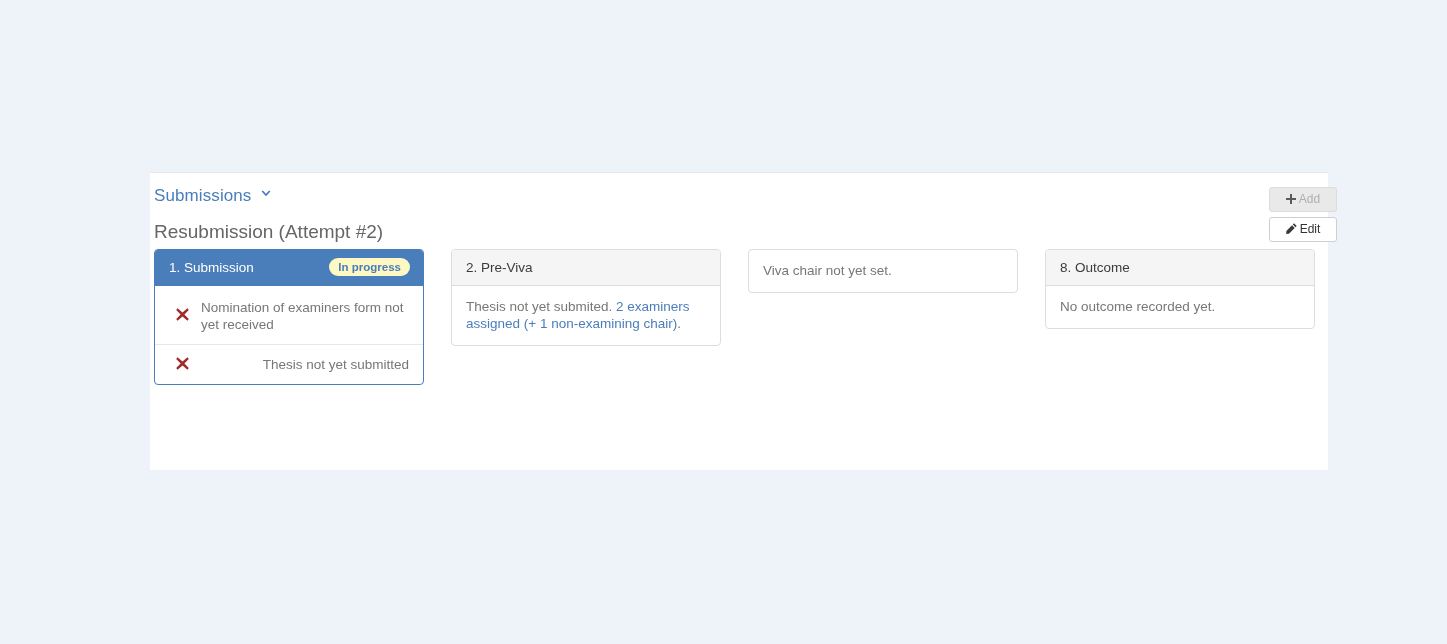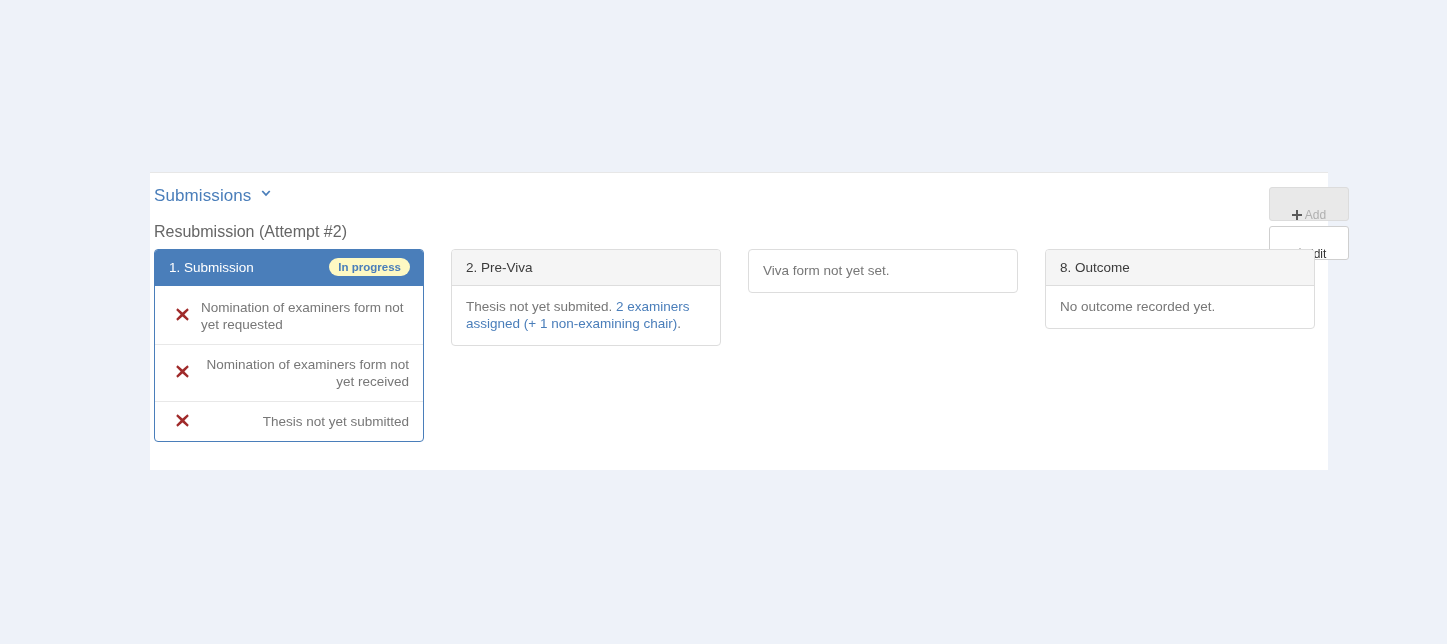--- a/index.html
+++ b/index.html
@@ -51,45 +51,45 @@
     vertical-align: middle;
     cursor: pointer;
   }
   .chev svg { display:block; }
 
   .attempt-line {
     position: absolute;
     left: 4px;
     top: 49px;
     color: #666666;
-    font-size: 16px;
+    font-size: 19px;
     line-height: 20px;
     white-space: nowrap;
   }
 
   
   .btn-stack {
     position: absolute;
     right: 3px;
     top: 14px;
     width: 56px;
   }
   .btn {
     display: block;
     box-sizing: border-box;
-    width: 80px;
+    width: 68px;
     height: 25px;
     border-radius: 3px;
     font-size: 12px;
     line-height: 23px;
     text-align: center;
     border: 1px solid #cfcfcf;
     background: #ffffff;
     color: #333333;
-    padding: 16px;
+    padding: 0;
     white-space: nowrap;
   }
   .btn + .btn { margin-top: 5px; }
   .btn.disabled {
     background: #e9e9e9;
     border-color: #dcdcdc;
     color: #b0b0b0;
     cursor: default;
   }
   .btn .glyph {
@@ -220,28 +220,20 @@
 
   <div class="cards">
 
     <div class="card active" style="left:0px; width:270px;">
       <div class="card-head">
         <span>1. Submission</span>
         <span class="badge">In progress</span>
       </div>
       <div class="card-body">
         <div class="checklist">
-          <div class="check-item">
-            <span class="x">
-                <svg width="13" height="13" viewBox="0 0 13 13" aria-hidden="true">
-                  <path d="M1.6 0.2 L6.5 4.6 L11.4 0.2 L12.8 2.0 L8.4 6.5 L12.8 11.0 L11.4 12.8 L6.5 8.4 L1.6 12.8 L0.2 11.0 L4.6 6.5 L0.2 2.0 Z" fill="#a02b2b"></path>
-                </svg>
-              </span>
-            <span>Nomination of examiners form not yet requested</span>
-          </div>
           <div class="check-item">
             <span class="x">
                 <svg width="13" height="13" viewBox="0 0 13 13" aria-hidden="true">
                   <path d="M1.6 0.2 L6.5 4.6 L11.4 0.2 L12.8 2.0 L8.4 6.5 L12.8 11.0 L11.4 12.8 L6.5 8.4 L1.6 12.8 L0.2 11.0 L4.6 6.5 L0.2 2.0 Z" fill="#a02b2b"></path>
                 </svg>
               </span>
             <span>Nomination of examiners form not yet received</span>
           </div>
           <div class="check-item">
             <span class="x">
@@ -259,21 +251,21 @@
       <div class="card-head">
         <span>2. Pre-Viva</span>
       </div>
       <div class="card-body">
         <span>Thesis not yet submited. </span><a class="card-link">2 examiners assigned (+ 1 non-examining chair)</a><span>.</span>
       </div>
     </div>
 
     <div class="card" style="left:594px; width:270px;">
       <div class="card-body">
-        <span>Viva form not yet set.</span>
+        <span>Viva chair not yet set.</span>
       </div>
     </div>
 
     <div class="card" style="left:891px; width:270px;">
       <div class="card-head">
         <span>8. Outcome</span>
       </div>
       <div class="card-body">
         <span>No outcome recorded yet.</span>
       </div>

